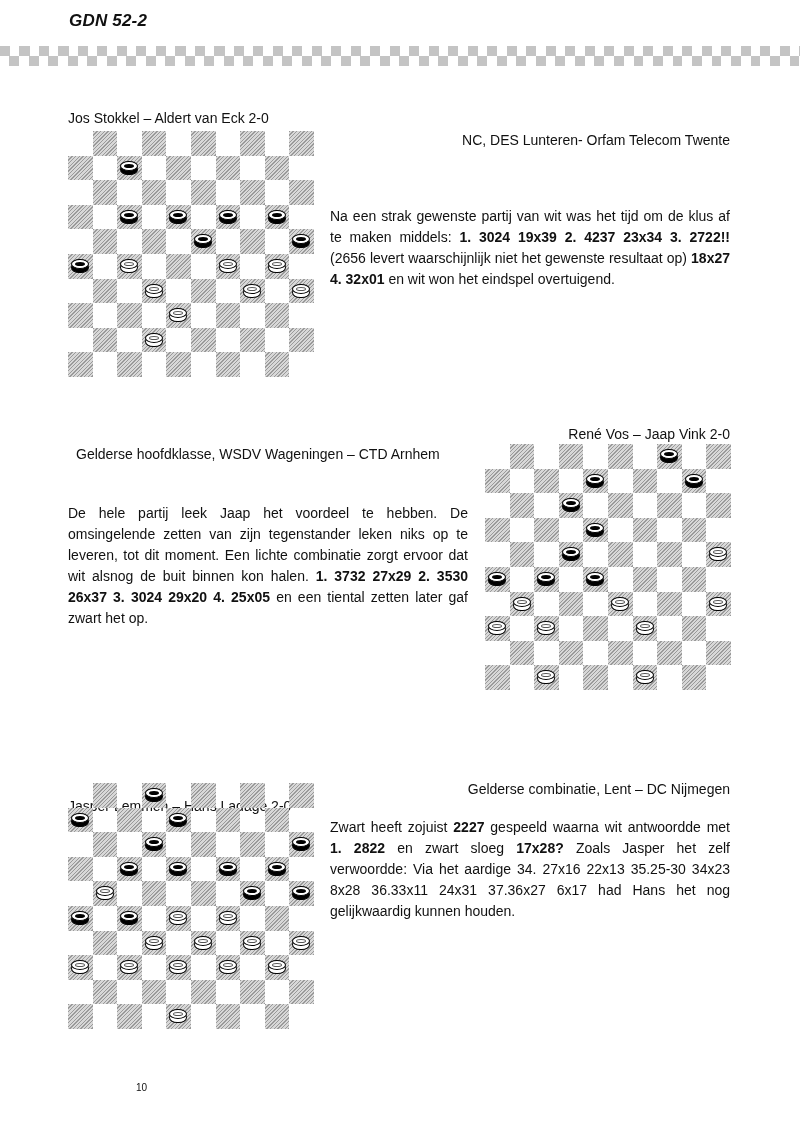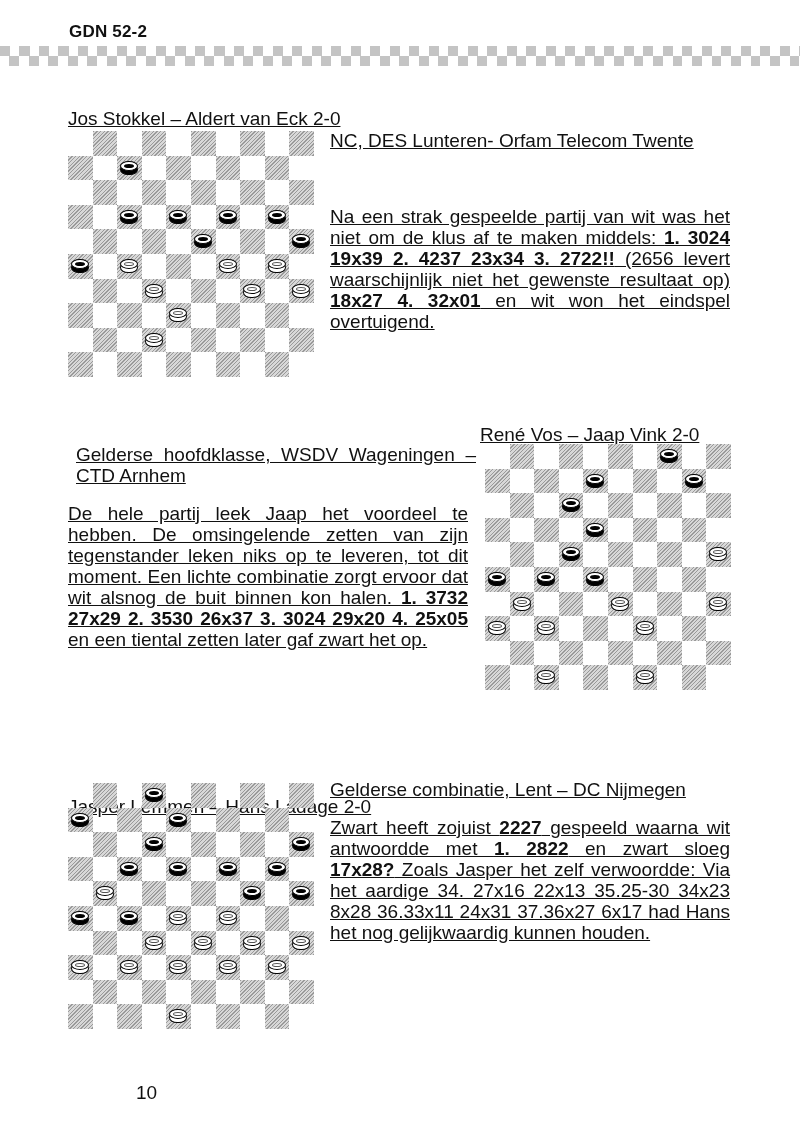--- a/index.html
+++ b/index.html
@@ -1,49 +1,49 @@
 <!DOCTYPE html>
 <html><head>
 <meta charset="utf-8">
 <style>
   html, body { margin:0; padding:0; background:#fff; }
   body { width:800px; height:1134px; position:relative; overflow:hidden;
          font-family:"Liberation Sans", sans-serif; color:#111; }
-  .header-title { position:absolute; left:69px; top:22px; font-weight:bold; font-size:17px; letter-spacing:0.2px; }
+  .header-title { position:absolute; left:69px; top:11px; font-weight:bold; font-size:17px; letter-spacing:0.2px;font-style:italic; }
   .strip { position:absolute; left:0; top:46px; width:800px; height:20px;
     background-image:
       linear-gradient(45deg, transparent 0),
       repeating-linear-gradient(90deg, #c4c4c4 0 10px, #fff 10px 20px);
     background-size: 800px 10px;
     background-repeat: no-repeat;
   }
   .strip .row { position:absolute; left:0; width:800px; height:10px; }
   .strip .r1 { top:0; background: repeating-linear-gradient(90deg, #c4c4c4 0 10px, #fff 10px 19.5px); }
   .strip .r2 { top:10px; background: repeating-linear-gradient(90deg, #fff 0 9.5px, #c4c4c4 9.5px 19.5px); }
 
-  .txt { position:absolute; font-size:19px; line-height:21px;text-decoration:underline; }
+  .txt { position:absolute; font-size:14px; line-height:21px; }
   .just { text-align:justify; text-align-last:left; }
-  .right { text-align:left; }
+  .right { text-align:right; }
   b { font-weight:bold; }
 
   .board { position:absolute; width:246px; height:246px; display:grid;
            grid-template-columns:repeat(10,1fr); grid-template-rows:repeat(10,1fr); }
   .sq { position:relative; }
   .sq.dark { background:
       repeating-linear-gradient(135deg, #9a9a9a 0 1px, #d8d8d8 1px 2.6px); }
   .piece { position:absolute; left:3px; top:5px; width:18px; height:14px; }
   .piece .body { position:absolute; left:0; top:3px; width:18px; height:11px; border-radius:9px/6px; border:1px solid #000; box-sizing:border-box; }
   .piece .top { position:absolute; left:0; top:0; width:18px; height:10px; border-radius:50%; border:1.2px solid #000; box-sizing:border-box; }
   .piece.black .body { background:#000; }
   .piece.black .top { background:#fff; }
   .piece.black .top::after { content:""; position:absolute; left:3px; top:2px; width:10px; height:4px; border-radius:50%; background:#000; }
   .piece.white .body { background:#fff; }
   .piece.white .top { background:#fff; }
   .piece.white .top::after { content:""; position:absolute; left:3px; top:2px; width:10px; height:4px; border-radius:50%; border:1px solid #555; box-sizing:border-box; }
-  .page-number { position:absolute; left:136px; top:1082px; font-size:19px; }
+  .page-number { position:absolute; left:136px; top:1082px; font-size:10px; }
 </style>
 </head>
 <body>
 
 <div class="header-title">GDN 52-2</div>
 <div class="strip">
   <div class="row r1"></div>
     <div class="row r2"></div>
 </div>
 
@@ -224,21 +224,21 @@
     <div class="sq dark"></div>
     <div class="sq"></div>
     <div class="sq dark"></div>
     <div class="sq"></div>
     <div class="sq dark"></div>
     <div class="sq"></div>
     <div class="sq dark"></div>
     <div class="sq"></div>
   </div>
 <div class="txt right" style="left:330px;top:130px;width:400px;">NC, DES Lunteren- Orfam Telecom Twente</div>
-<div class="txt just body-text" style="left:330px;top:206px;width:400px;"><span>Na een strak gespeelde partij van wit was het niet om de klus af te maken middels: </span><b>1. 3024 19x39 2. 4237 23x34 3. 2722!!</b><span> (2656 levert waarschijnlijk niet het gewenste resultaat op) </span><b>18x27 4. 32x01</b><span> en wit won het eindspel overtuigend.</span></div>
+<div class="txt just body-text" style="left:330px;top:206px;width:400px;"><span>Na een strak gewenste partij van wit was het tijd om de klus af te maken middels: </span><b>1. 3024 19x39 2. 4237 23x34 3. 2722!!</b><span> (2656 levert waarschijnlijk niet het gewenste resultaat op) </span><b>18x27 4. 32x01</b><span> en wit won het eindspel overtuigend.</span></div>
 
 <div class="txt right" style="left:480px;top:424px;width:250px;">René Vos – Jaap Vink 2-0</div>
 <div class="board" id="board1" style="left:485px;top:444px;">
     <div class="sq"></div>
     <div class="sq dark"></div>
     <div class="sq"></div>
     <div class="sq dark"></div>
     <div class="sq"></div>
     <div class="sq dark"></div>
     <div class="sq"></div>

